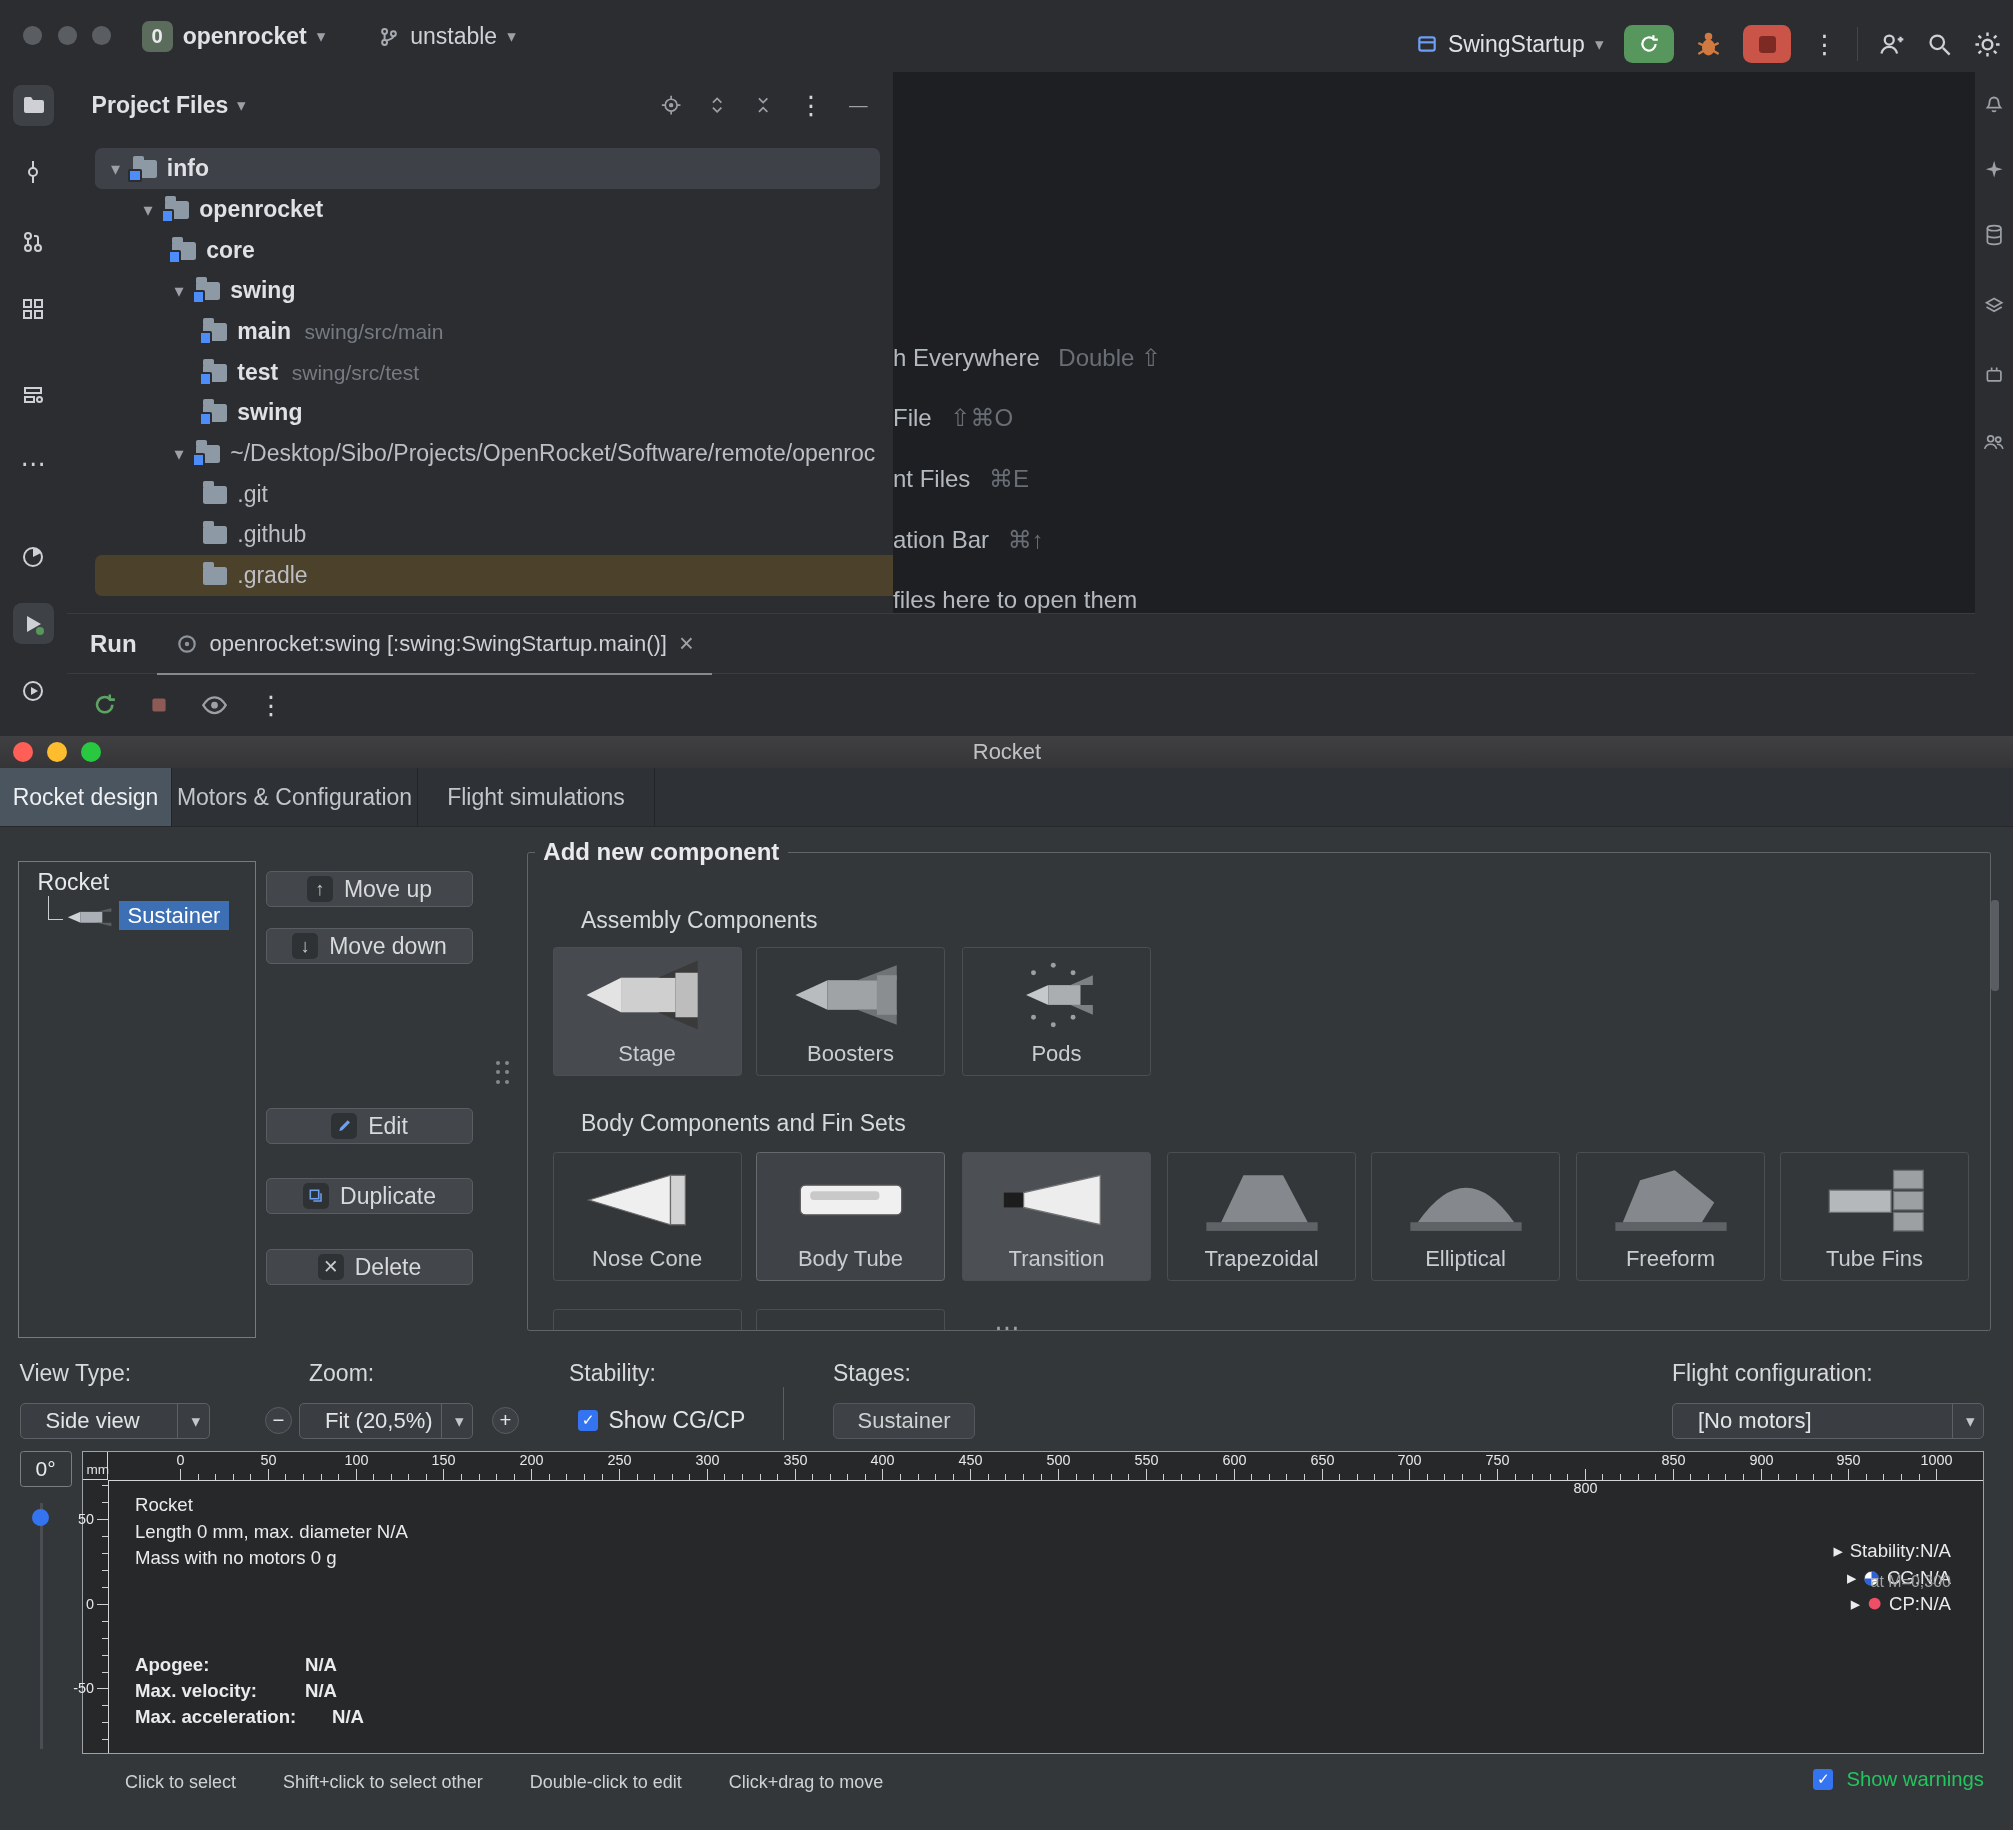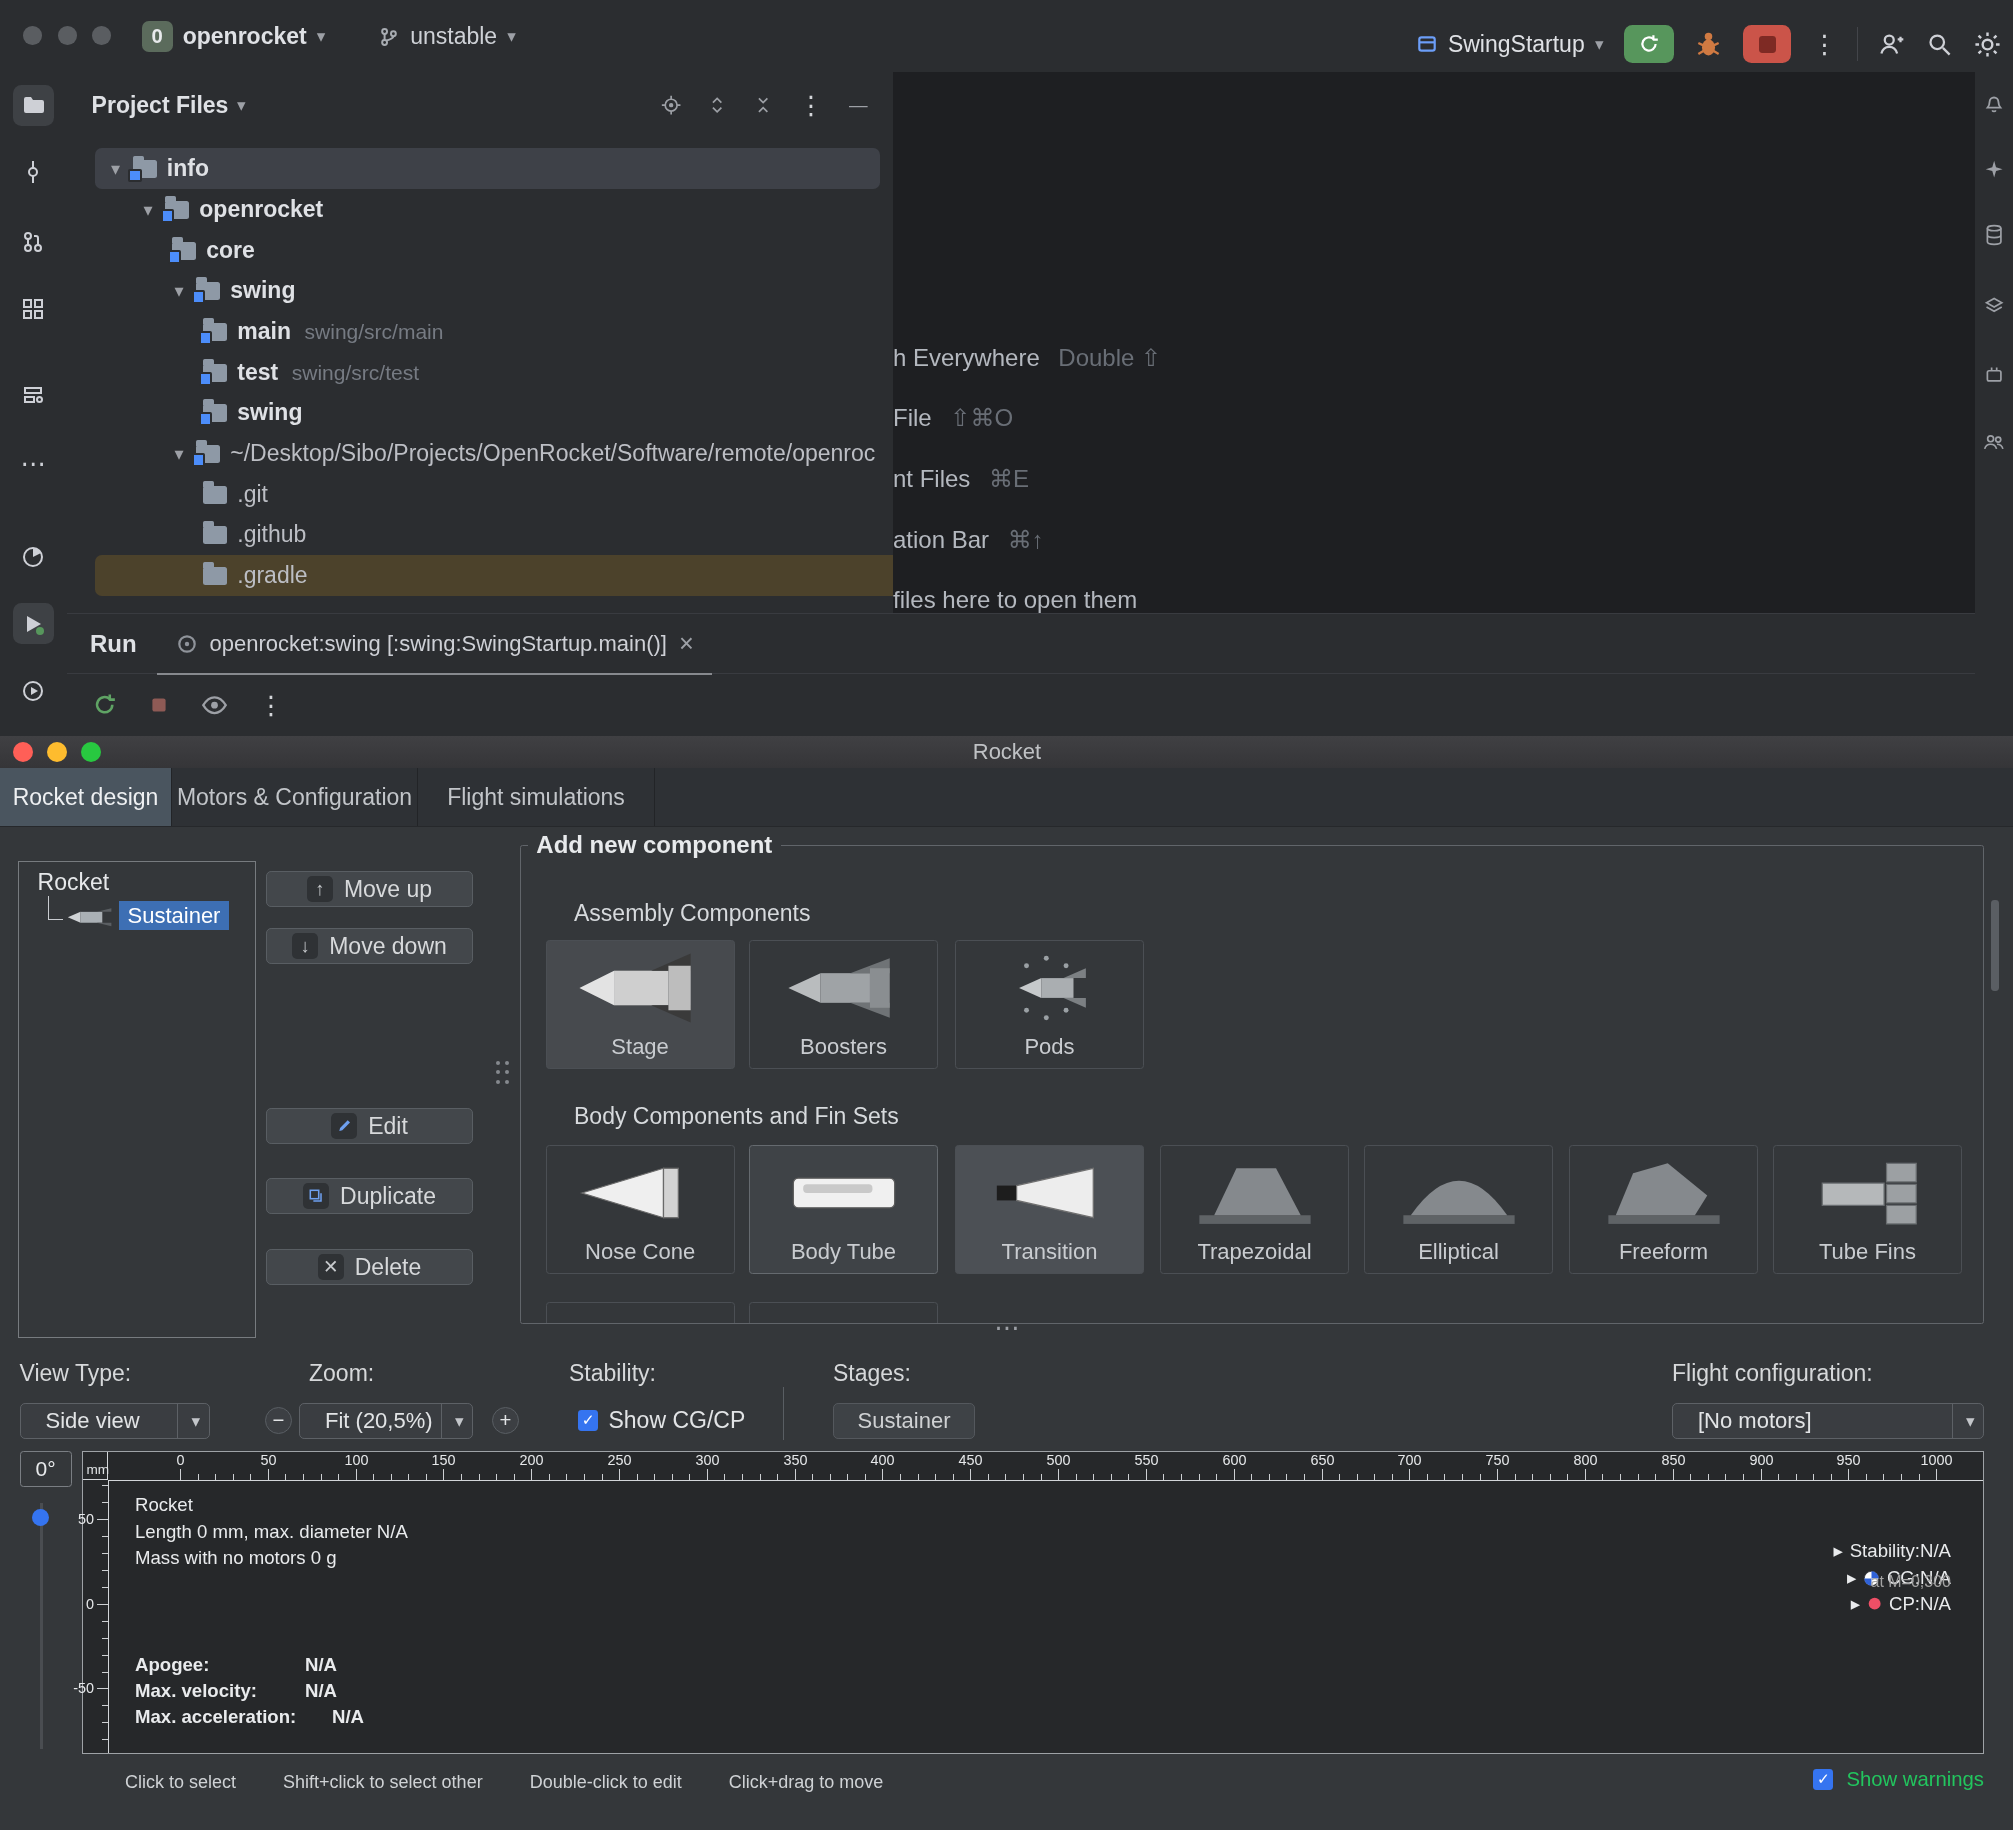--- a/index.html
+++ b/index.html
@@ -85,21 +85,21 @@
   .tb-vline{position:absolute;left:29px;top:34px;width:13.6px;height:23px;border-left:0.8px solid #c9ccd0;border-bottom:0.8px solid #c9ccd0;}
   .mini-rocket{position:absolute;left:47px;top:46px;}
   .tb-sel{position:absolute;left:100px;top:39px;height:29px;display:flex;align-items:center;padding:0 8.5px;background:#3d6fb4;color:#ffffff;font-size:22px;}
 
   .abtn{position:absolute;left:266px;width:207px;height:36px;background:#43474b;border:0.8px solid #595e63;border-radius:5.1px;display:flex;align-items:center;justify-content:center;gap:11px;color:#d7d9db;font-size:23px;box-sizing:border-box;}
   .ab1{top:135px}.ab2{top:192px}.ab3{top:372px}.ab4{top:442px}.ab5{top:513px}
   .bico{width:26px;height:26px;border-radius:5.1px;background:#2f3235;display:flex;align-items:center;justify-content:center;font-size:18.6px;color:#c7cacd;flex:none;}
   .grip{position:absolute;left:496px;top:325px;width:13.6px;height:39px;display:grid;grid-template-columns:4.2px 4.2px;grid-auto-rows:4.2px;gap:5.1px;}
   .grip i{background:#85898e;border-radius:50%;}
 
-  fieldset.addc{position:absolute;left:520px;top:95px;width:1464px;height:493px;margin:0;padding:0;border:0.8px solid #61656a;border-radius:2.5px;overflow:hidden;box-sizing:border-box;}
+  fieldset.addc{position:absolute;left:520px;top:95px;width:1464px;height:493px;margin:7px;padding:0;border:0.8px solid #61656a;border-radius:2.5px;overflow:hidden;box-sizing:border-box;}
   fieldset.addc legend{margin-left:6.8px;padding:0 8.5px;color:#e8eaec;font-size:24px;font-weight:bold;}
   .grp-title{position:absolute;left:53px;color:#d7dadd;font-size:23px;}
   .gt1{top:41px}.gt2{top:244px}
   .cell{position:absolute;width:189px;height:129px;border:0.8px solid #4b4f54;border-radius:3.4px;box-sizing:border-box;}
   .crow1{top:81px}.crow2{top:286px}.crow3{top:443px}
   .cx1{left:24.6px}.cx2{left:228px}.cx3{left:434px}.cx4{left:639px}.cx5{left:843px}.cx6{left:1048px}.cx7{left:1252px}
   .cell.hlA{background:#474a4e;}
   .cell.hlB{background:#3f4347;border-color:#656a6f;}
   .cell.hlC{background:#4c5055;}
   .cicon{position:absolute;left:50%;top:6.8px;transform:translateX(-50%);}
@@ -768,21 +768,21 @@
           <i class="tick" style="left: 1336px;"></i>
           <i class="tick" style="left: 1354px;"></i>
           <i class="tick" style="left: 1372px;"></i>
           <i class="tick major" style="left: 1389px;"></i>
           <span class="rlabel" style="left: 1389px;">750</span>
           <i class="tick" style="left: 1407px;"></i>
           <i class="tick" style="left: 1424px;"></i>
           <i class="tick" style="left: 1442px;"></i>
           <i class="tick" style="left: 1459px;"></i>
           <i class="tick major" style="left: 1477px;"></i>
-          <span class="rlabel" style="left: 1477px;">800</span>
+          <span class="rlabel" style="left: 1477px; margin-top: 28px;">800</span>
           <i class="tick" style="left: 1494px;"></i>
           <i class="tick" style="left: 1512px;"></i>
           <i class="tick" style="left: 1530px;"></i>
           <i class="tick" style="left: 1547px;"></i>
           <i class="tick major" style="left: 1565px;"></i>
           <span class="rlabel" style="left: 1565px;">850</span>
           <i class="tick" style="left: 1582px;"></i>
           <i class="tick" style="left: 1600px;"></i>
           <i class="tick" style="left: 1617px;"></i>
           <i class="tick" style="left: 1635px;"></i>

